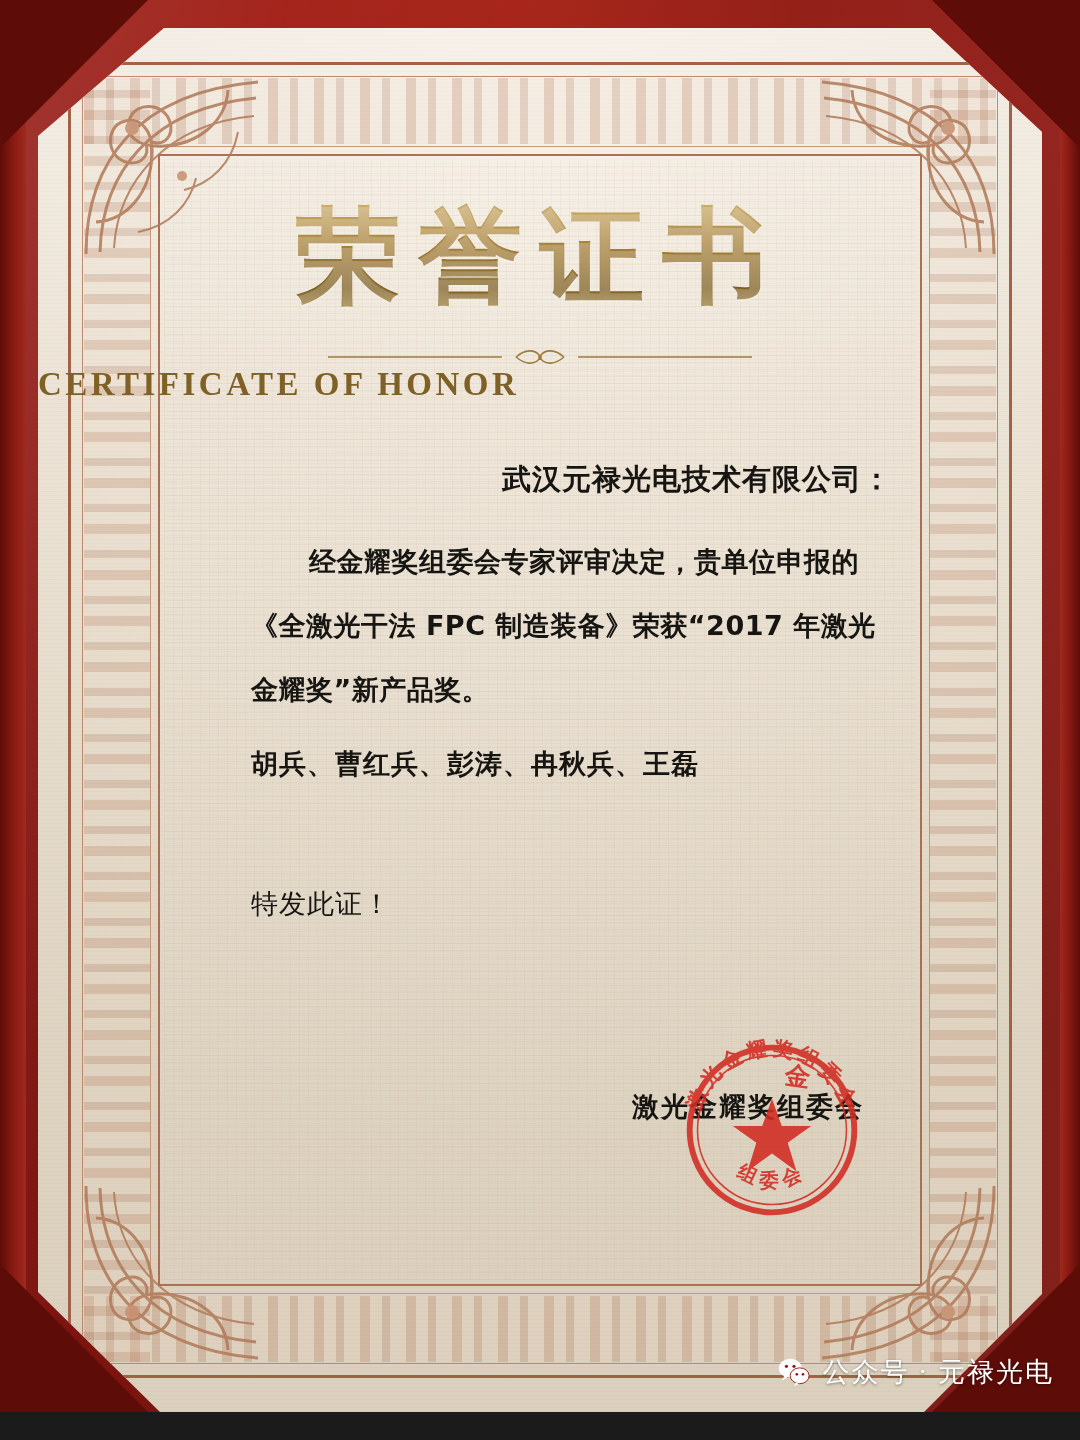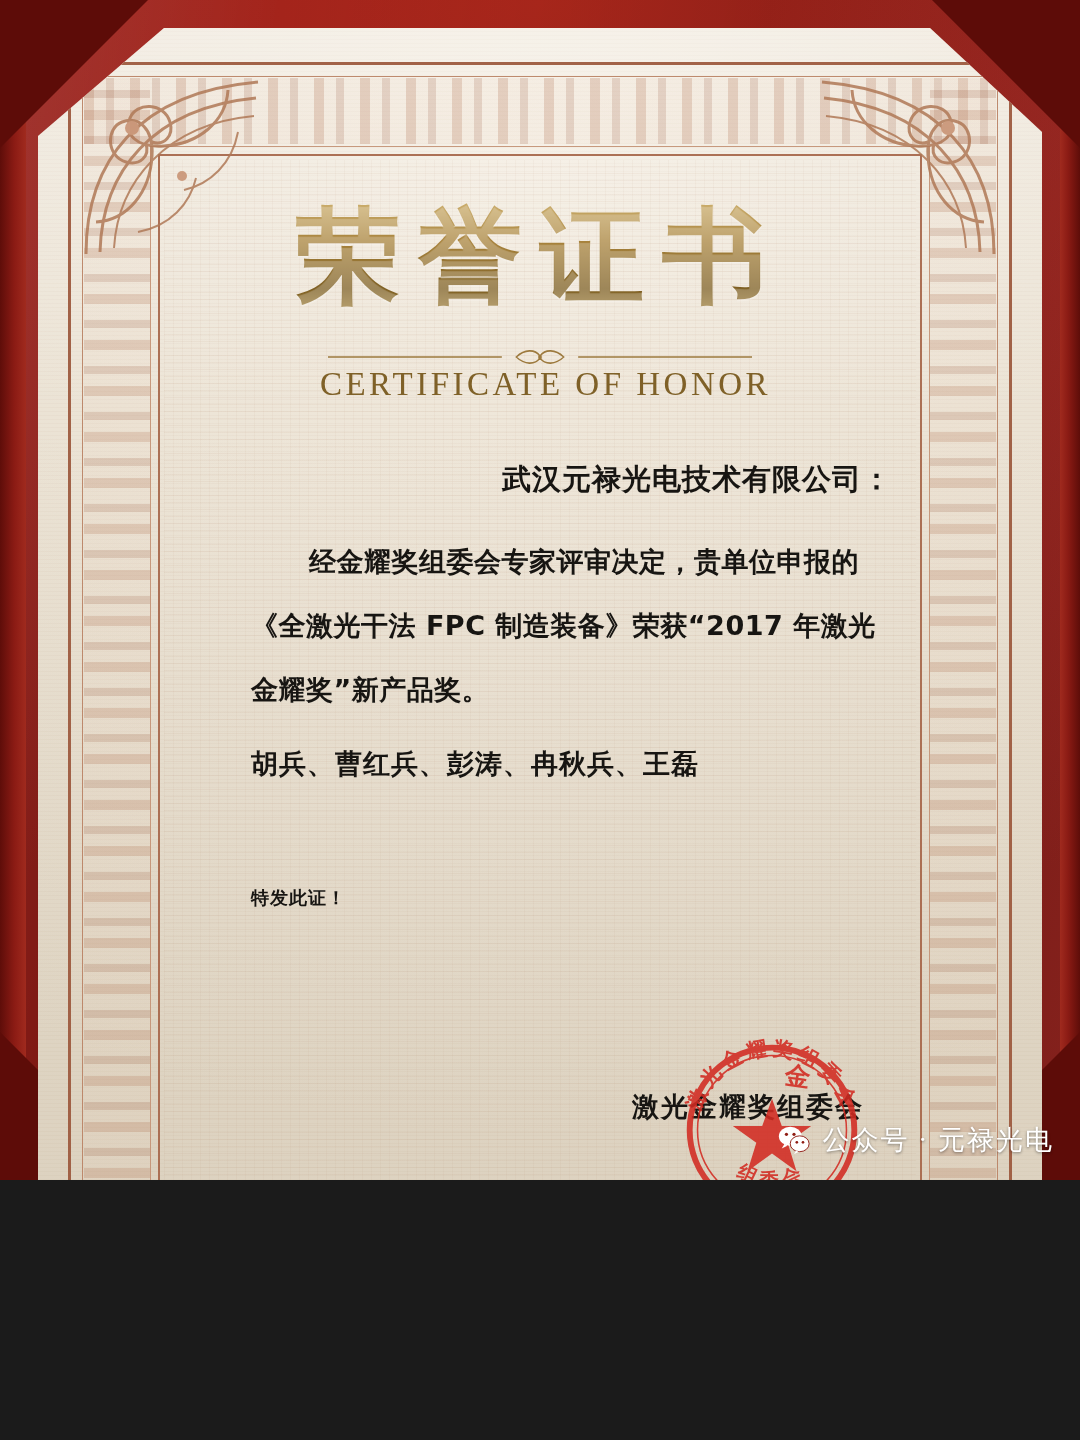--- a/index.html
+++ b/index.html
@@ -3,21 +3,21 @@
 <meta charset="utf-8">
 <style>
   html, body {
     margin: 0;
     padding: 0;
     background: #1b1b1b;
   }
   #page {
     position: relative;
     width: 1080px;
-    height: 1180px;
+    height: 1412px;
     overflow: hidden;
     font-family: "Liberation Serif", "DejaVu Serif", serif;
     background: #8f1d14;
   }
 
   
   .cover {
     position: absolute;
     inset: 0;
     background:
@@ -169,27 +169,25 @@
     position: absolute;
     left: 290px; right: 290px;
     top: 320px;
     height: 18px;
   }
   .title-divider svg { width: 100%; height: 100%; display: block; }
   .title-en {
     position: absolute;
     left: 0; right: 0;
     top: 338px;
-    text-align: center;
     font-family: "Liberation Serif", "DejaVu Serif", serif;
     font-size: 33px;
-    font-weight: 400;
+    font-weight: 700;
     letter-spacing: 3.5px;
     color: #7f6128;
-    padding-left: 11px;
   }
 
   
   .body {
     position: absolute;
     left: 213px;
     right: 150px;
     top: 432px;
     color: #171512;
     font-family: "DejaVu Sans", "Liberation Sans", sans-serif;
@@ -216,22 +214,22 @@
     letter-spacing: 1px;
   }
   .names {
     margin-top: 24px;
     font-size: 27px;
     font-weight: 700;
     letter-spacing: 1px;
   }
   .closing {
     margin-top: 104px;
-    font-size: 18px;
-    font-weight: 700;
+    font-size: 27px;
+    font-weight: 400;
     letter-spacing: 1px;
   }
 
   
   .sign-block {
     position: absolute;
     right: 178px;
     top: 1046px;
     text-align: left;
     color: #171512;

